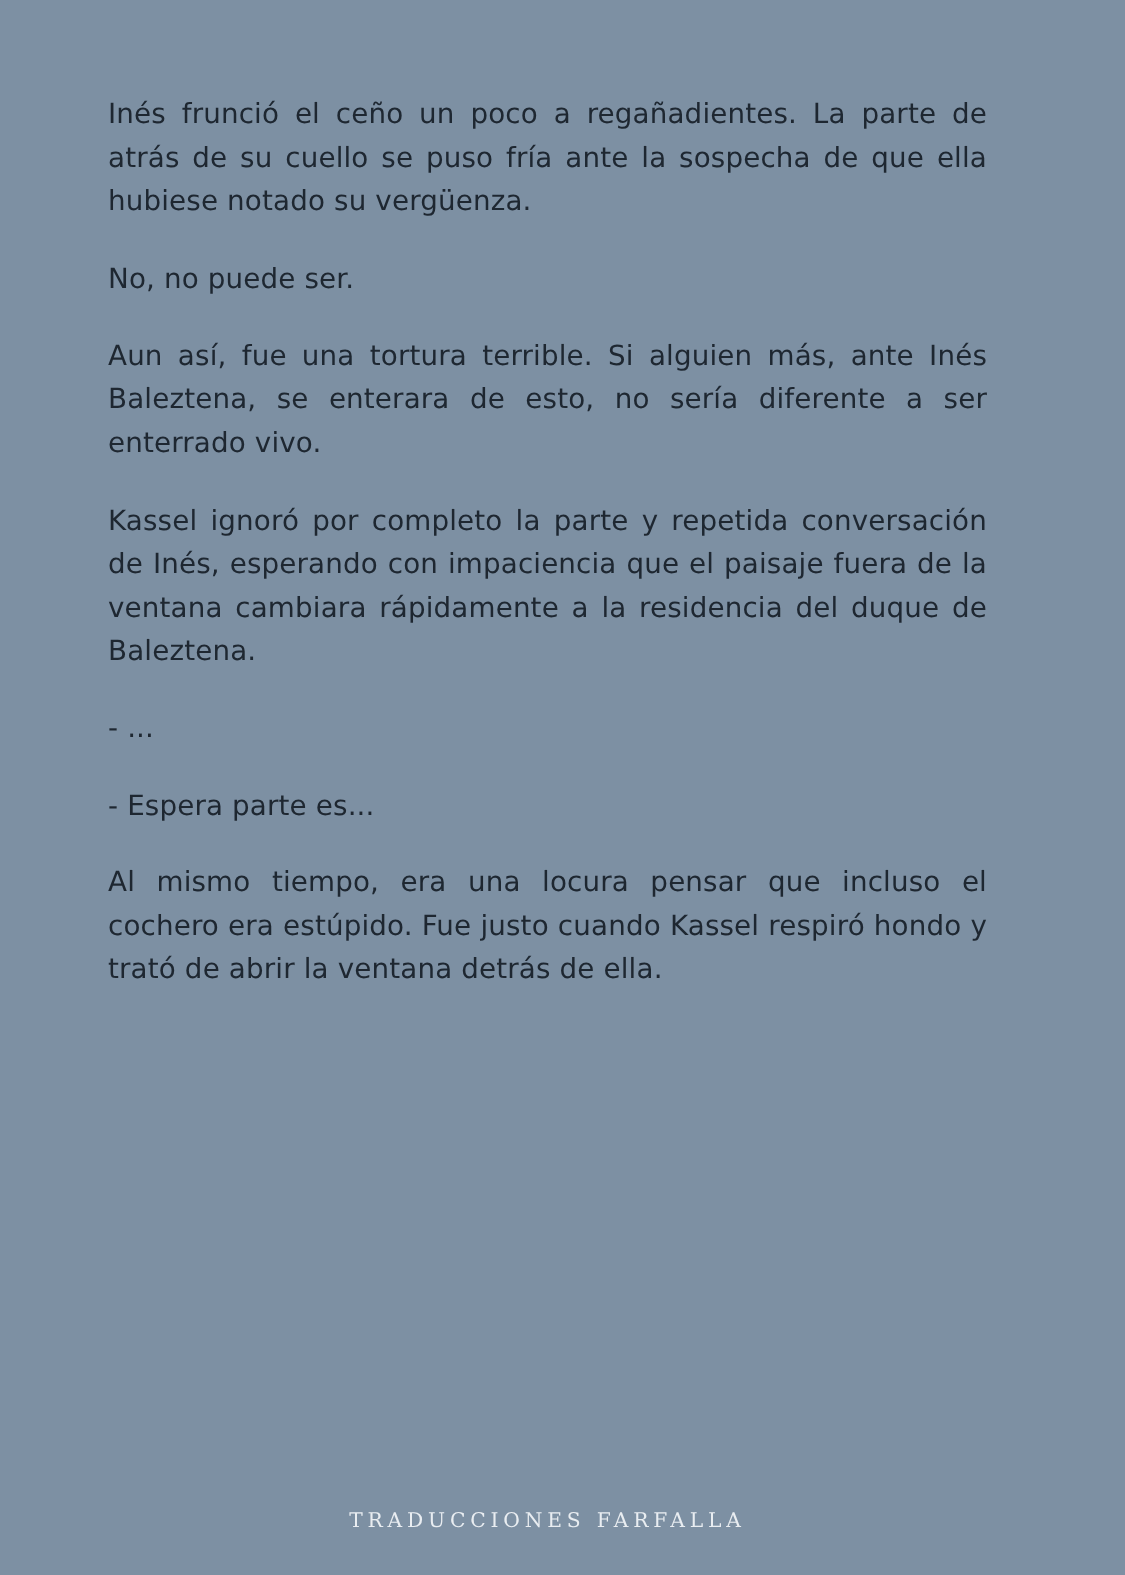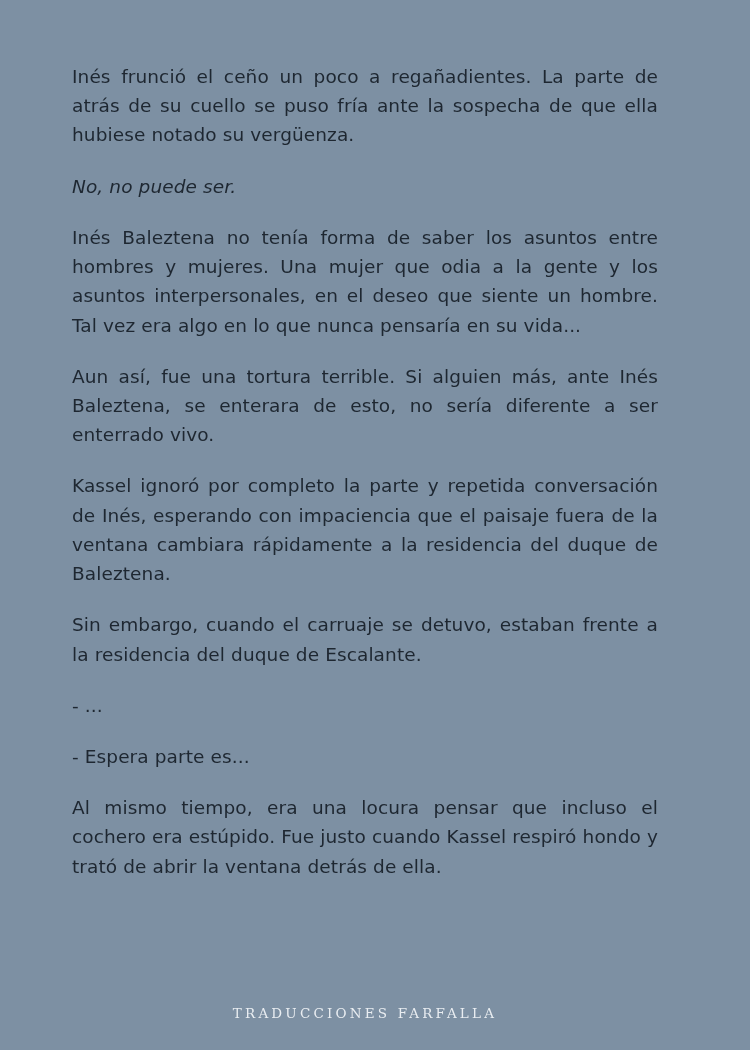--- a/index.html
+++ b/index.html
@@ -28,21 +28,20 @@
   p.para {
     margin: 0 0 22px 0;
     font-size: 18.5px;
     line-height: 1.58;
     text-align: justify;
     text-justify: inter-word;
     letter-spacing: 0.1px;
     color: #1e2731;
   }
   p.para.italic {
-    font-style: italic;
   }
   p.para.last {
     margin-bottom: 12px;
   }
   .footer {
     flex: 0 0 auto;
     text-align: center;
     padding: 22px 0 28px 0;
   }
   .footer-text {
@@ -52,24 +51,22 @@
     font-family: "DejaVu Serif", serif;
   }
 </style>
 </head>
 <body>
 
 <div class="page">
   <div class="content">
     <p class="para">Inés frunció el ceño un poco a regañadientes. La parte de atrás de su cuello se puso fría ante la sospecha de que ella hubiese notado su vergüenza.</p>
     <p class="para italic">No, no puede ser.</p>
-    <p class="para">Inés Baleztena no tenía forma de saber los asuntos entre hombres y mujeres. Una mujer que odia a la gente y los asuntos interpersonales, en el deseo que siente un hombre. Tal vez era algo en lo que nunca pensaría en su vida...</p>
     <p class="para">Aun así, fue una tortura terrible. Si alguien más, ante Inés Baleztena, se enterara de esto, no sería diferente a ser enterrado vivo.</p>
     <p class="para">Kassel ignoró por completo la parte y repetida conversación de Inés, esperando con impaciencia que el paisaje fuera de la ventana cambiara rápidamente a la residencia del duque de Baleztena.</p>
-    <p class="para">Sin embargo, cuando el carruaje se detuvo, estaban frente a la residencia del duque de Escalante.</p>
     <p class="para">- ...</p>
     <p class="para">- Espera parte es...</p>
     <p class="para last">Al mismo tiempo, era una locura pensar que incluso el cochero era estúpido. Fue justo cuando Kassel respiró hondo y trató de abrir la ventana detrás de ella.</p>
   </div>
   <div class="footer">
     <span class="footer-text">TRADUCCIONES  FARFALLA</span>
   </div>
 </div>
 
 </body></html>

